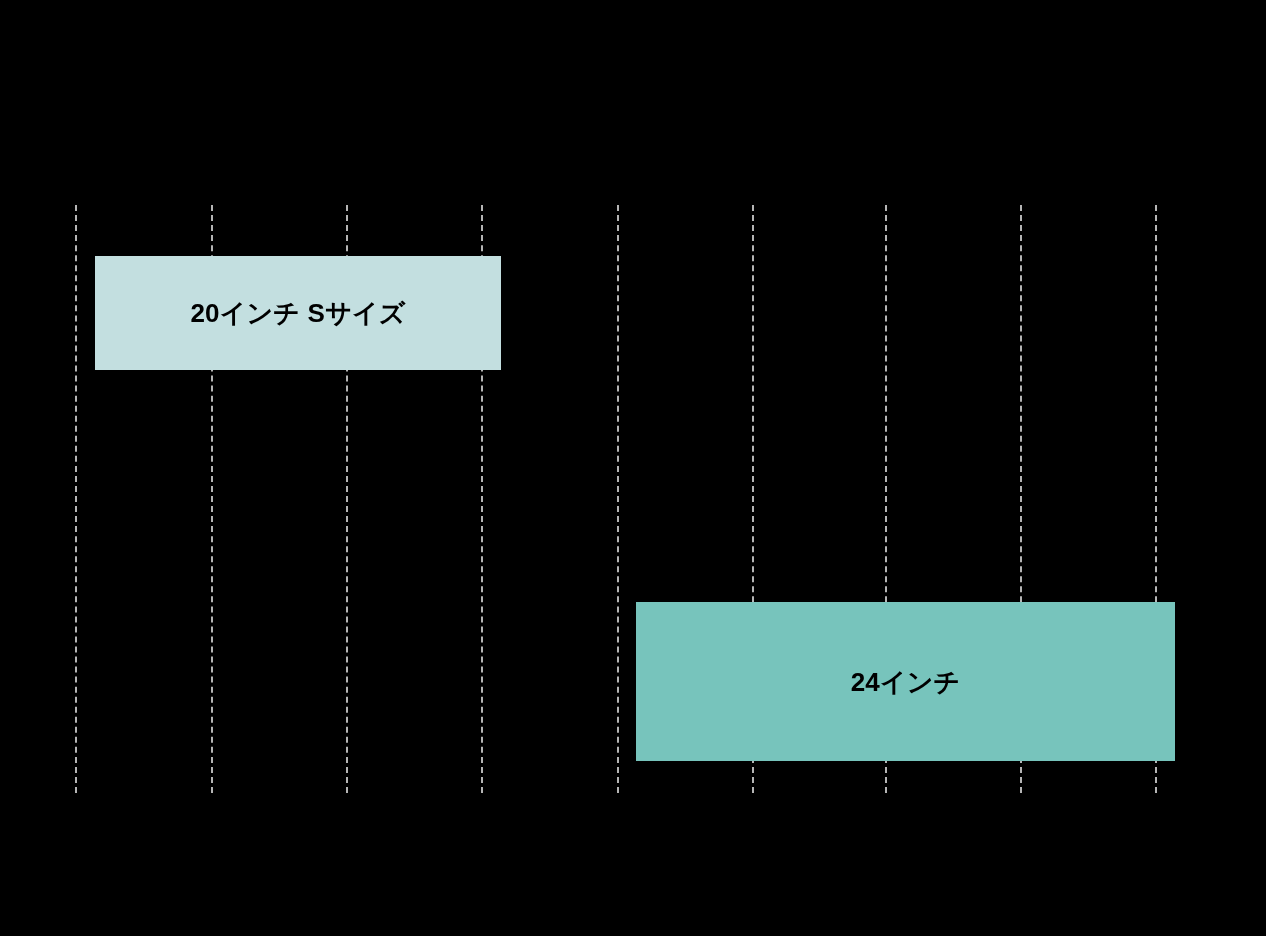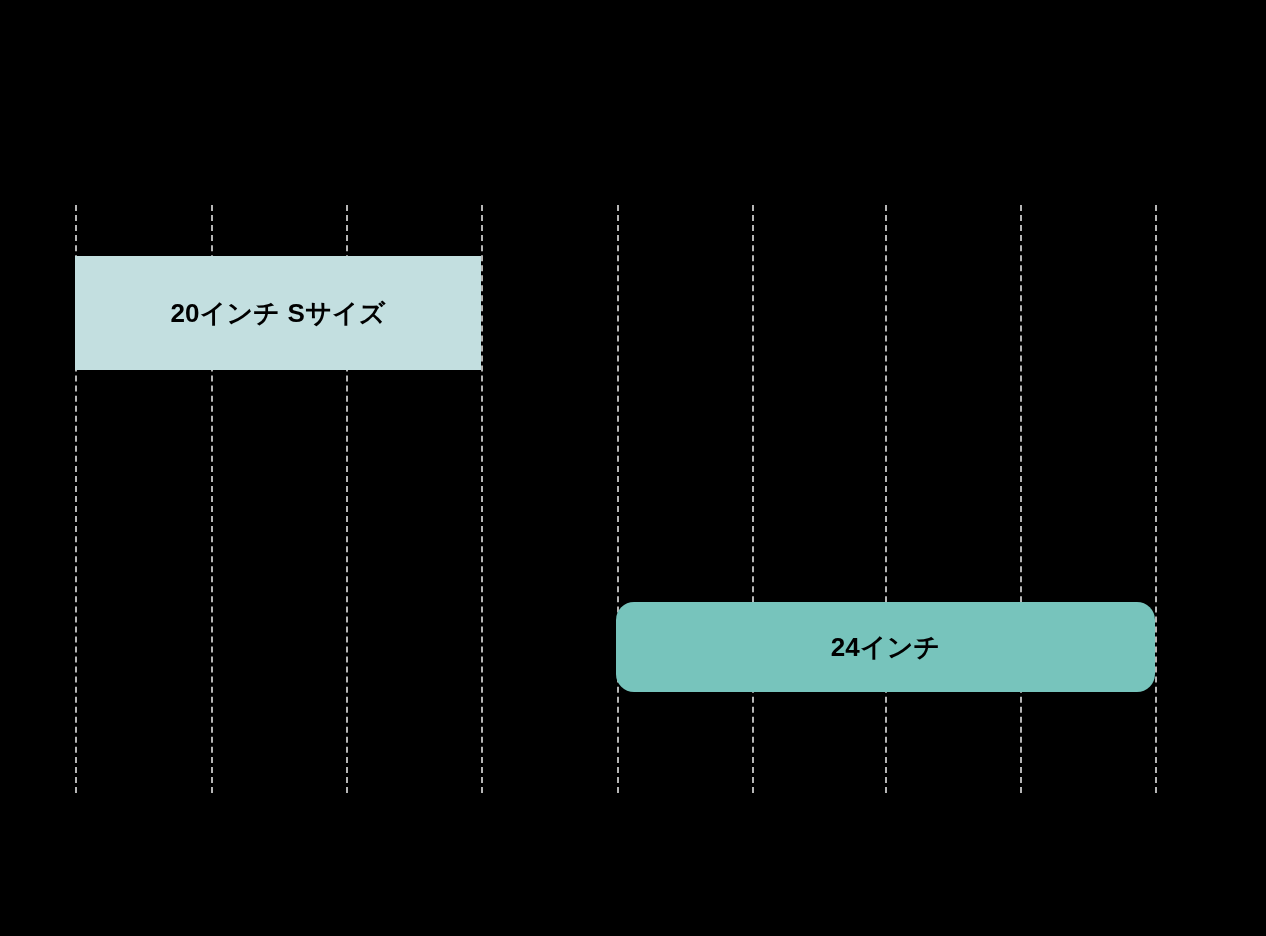--- a/index.html
+++ b/index.html
@@ -36,20 +36,21 @@
     border-left-style: dashed;
     box-sizing: border-box;
   }
 
   .bar {
     position: absolute;
     box-sizing: border-box;
     display: flex;
     align-items: center;
     justify-content: center;
+    margin-left: 20px;
   }
 
   .bar-label {
     font-size: 26px;
     font-weight: bold;
     color: #000000;
     letter-spacing: 0.2px;
     white-space: nowrap;
     line-height: 1;
     user-select: none;
@@ -69,18 +70,18 @@
     <div class="gridline" style="left: 752px; top: 205px; height: 588px; border-left: 2px dashed rgb(181, 181, 181);"></div>
     <div class="gridline" style="left: 885px; top: 205px; height: 588px; border-left: 2px dashed rgb(181, 181, 181);"></div>
     <div class="gridline" style="left: 1020px; top: 205px; height: 588px; border-left: 2px dashed rgb(181, 181, 181);"></div>
     <div class="gridline" style="left: 1155px; top: 205px; height: 588px; border-left: 2px dashed rgb(181, 181, 181);"></div>
 
     <div class="bar" id="bar-0" style="left: 75px; top: 256px; width: 406px; height: 114px; background: rgb(195, 223, 224);">
       <span class="bar-label">20インチ Sサイズ</span>
     </div>
 
 
-    <div class="bar" id="bar-2" style="left: 616px; top: 602px; width: 539px; height: 90px; background: rgb(119, 196, 188); border-radius: 18px;">
+    <div class="bar" id="bar-2" style="left: 616px; top: 602px; width: 539px; height: 159px; background: rgb(119, 196, 188);">
       <span class="bar-label">24インチ</span>
     </div>
 
   </div>
 </div>
 
 </body></html>

